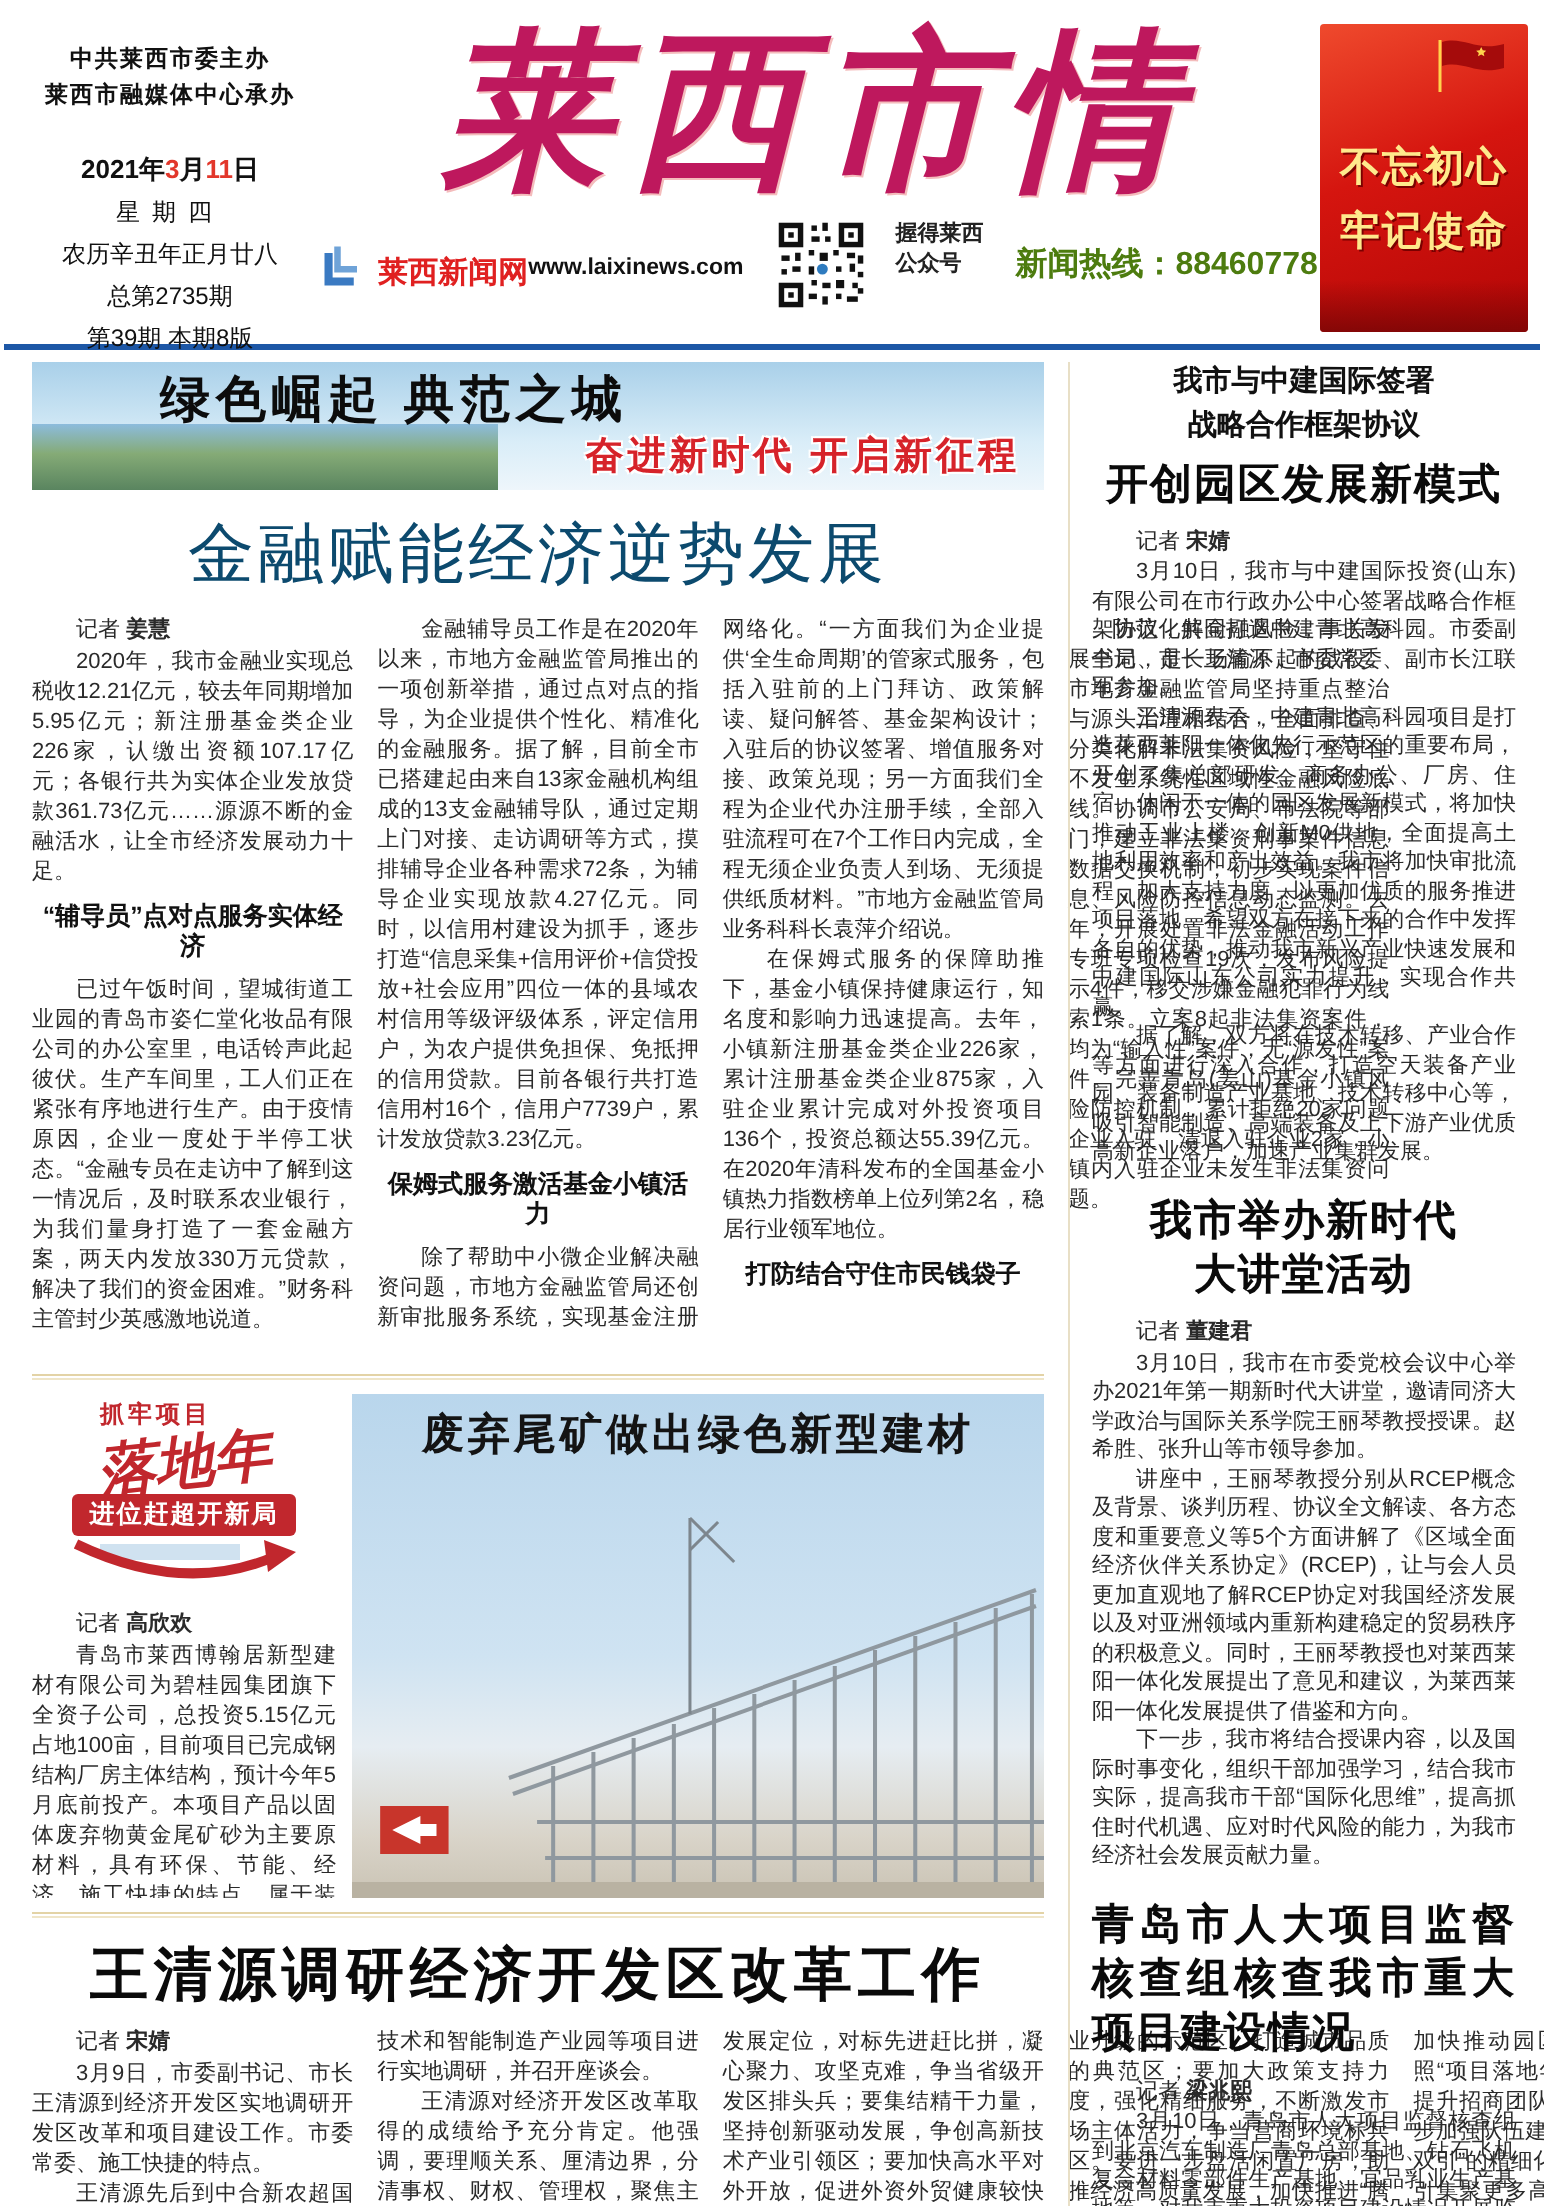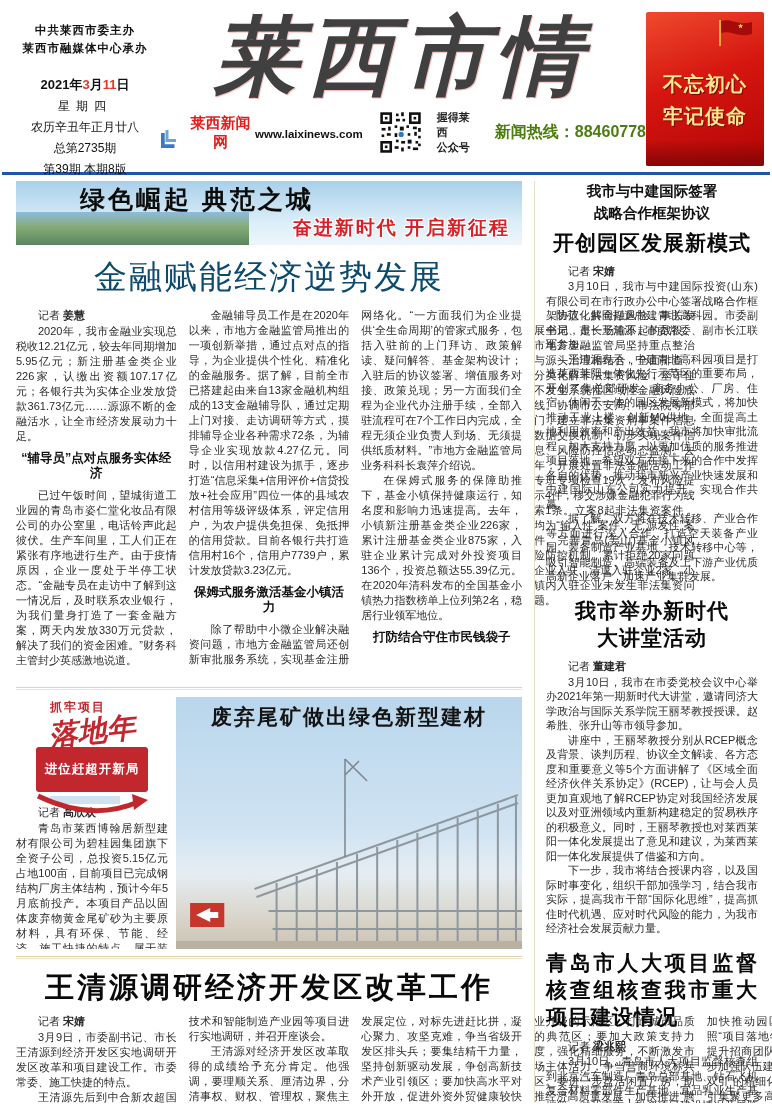--- a/index.html
+++ b/index.html
@@ -14,33 +14,33 @@
   .header { height:172px; display:flex; padding:8px 8px 0 12px; }
   .header-info { width:146px; padding-top:14px; text-align:center; }
   .org-line { font-size:11.5px; font-weight:bold; letter-spacing:1px; line-height:1.55; color:#111; }
   .date-block { margin-top:16px; font-size:12px; line-height:1.75; color:#111; }
   .date-main { font-size:13px; font-weight:bold; }
   .date-num { color:#e2372b; font-weight:bold; }
   .weekday { letter-spacing:6px; }
   .header-center { flex:1; text-align:center; }
   .masthead {
     font-family:"DejaVu Serif", serif; font-weight:bold; font-style:italic;
-    color:#404040; font-size:86px; line-height:96px; letter-spacing:8px;
+    color:#be185d; font-size:86px; line-height:96px; letter-spacing:8px;
     white-space:nowrap; text-shadow:1px 1px 0 #f4bcbc;
   }
   .header-sub { display:flex; justify-content:center; align-items:center; gap:16px; margin-top:6px; }
   .site-logo { display:flex; flex-direction:row; align-items:center; }
   .site-logo-row { display:flex; align-items:flex-end; gap:4px; }
   .site-name { color:#e02020; font-weight:bold; font-size:15px; }
   .site-url { font-weight:bold; font-size:11.5px; color:#111; margin-top:2px; }
-  .qr-wrap { display:flex; align-items:flex-end; gap:15px; }
+  .qr-wrap { display:flex; align-items:flex-start; gap:15px; }
   .qr-caption { font-size:11px; font-weight:bold; line-height:1.35; text-align:left; }
   .hotline { font-size:16px; font-weight:bold; color:#4d7c0f; white-space:nowrap; }
   .poster {
-    width:118px; height:154px; margin-top:4px; position:relative; border-radius:2px;
+    width:104px; height:154px; margin-top:4px; position:relative; border-radius:2px;
     background:linear-gradient(160deg,#ef4a2d 0%,#d5150f 45%,#b30606 100%);
     overflow:hidden; flex-shrink:0;
   }
   .poster-text { position:absolute; top:56px; width:100%; text-align:center;
     font-size:20px; font-weight:bold; color:#ffe98c; letter-spacing:1px; line-height:1.6;
     text-shadow:1px 1px 0 #7a0000; font-family:"Liberation Serif", serif; }
   .poster-bottom { position:absolute; bottom:0; left:0; right:0; height:26px;
     background:linear-gradient(180deg, rgba(122,6,6,0) 0%, rgba(122,6,6,.85) 100%); }
   .blue-rule { border-top:3px solid #1d57a6; margin:0 2px; }
 
@@ -76,21 +76,21 @@
   .rule-tan { height:3px; border-top:1px solid #e3d3a6; border-bottom:1px solid #efe5c8; margin:7px 0; }
 
   
   .middle { display:flex; gap:8px; height:252px; overflow:hidden; }
   .project-col { width:152px; flex-shrink:0; }
   .badge { position:relative; height:102px; text-align:center; padding-top:2px; }
   .badge-l1 { font-size:12px; font-weight:bold; color:#c1272d; letter-spacing:2px; text-align:left; padding-left:34px; }
   .badge-l2 { font-family:"DejaVu Serif", serif; font-style:italic; font-weight:bold;
     color:#c1272d; font-size:29px; line-height:30px; transform:rotate(-6deg); }
   .badge-ribbon { display:inline-block; background:#c1272d; color:#fff; font-size:12.5px;
-    font-weight:bold; padding:14px 9px; border-radius:3px; letter-spacing:1px; margin-top:1px; }
+    font-weight:bold; padding:2px 9px; border-radius:3px; letter-spacing:1px; margin-top:1px; }
   .badge-swoosh { display:block; margin:0 auto; }
   .project-text { font-size:11px; line-height:15px; text-align:justify; margin-top:6px; color:#2a2a2a; }
 
   .photo { flex:1; position:relative; overflow:hidden;
     background:linear-gradient(180deg,#b9d6ec 0%,#cfe3f2 52%,#e6edf2 70%,#d9d4c9 88%,#cac3b4 100%); }
   .photo-title { position:absolute; top:6px; width:100%; text-align:center;
     font-size:21px; font-weight:900; color:#141414; letter-spacing:2px; }
   .photo-subtitle { position:absolute; top:36px; width:100%; text-align:center;
     font-size:16px; font-weight:bold; color:#8b8f94; letter-spacing:5px;
     text-shadow:-1px -1px 0 #fff,1px -1px 0 #fff,-1px 1px 0 #fff,1px 1px 0 #fff; }

